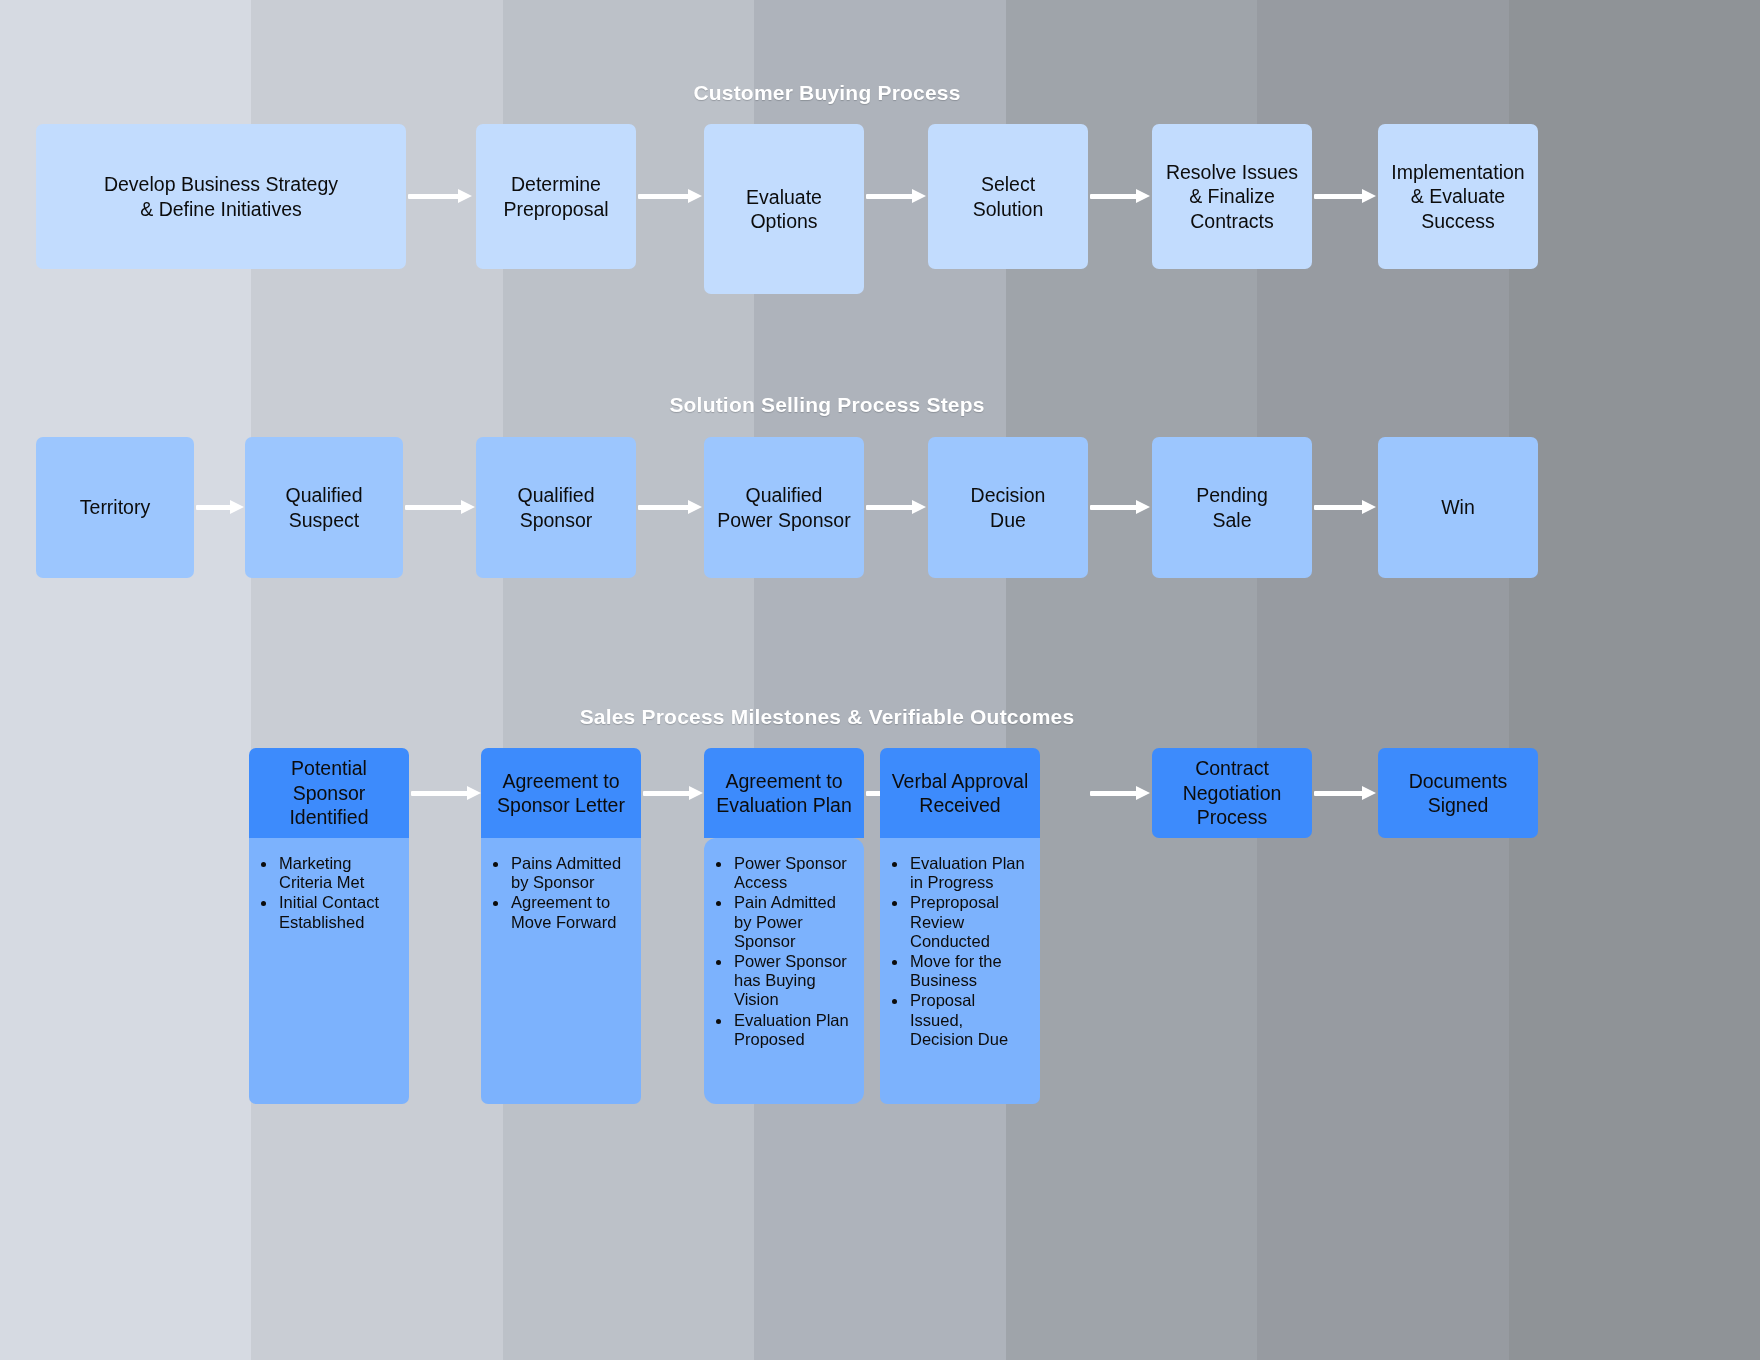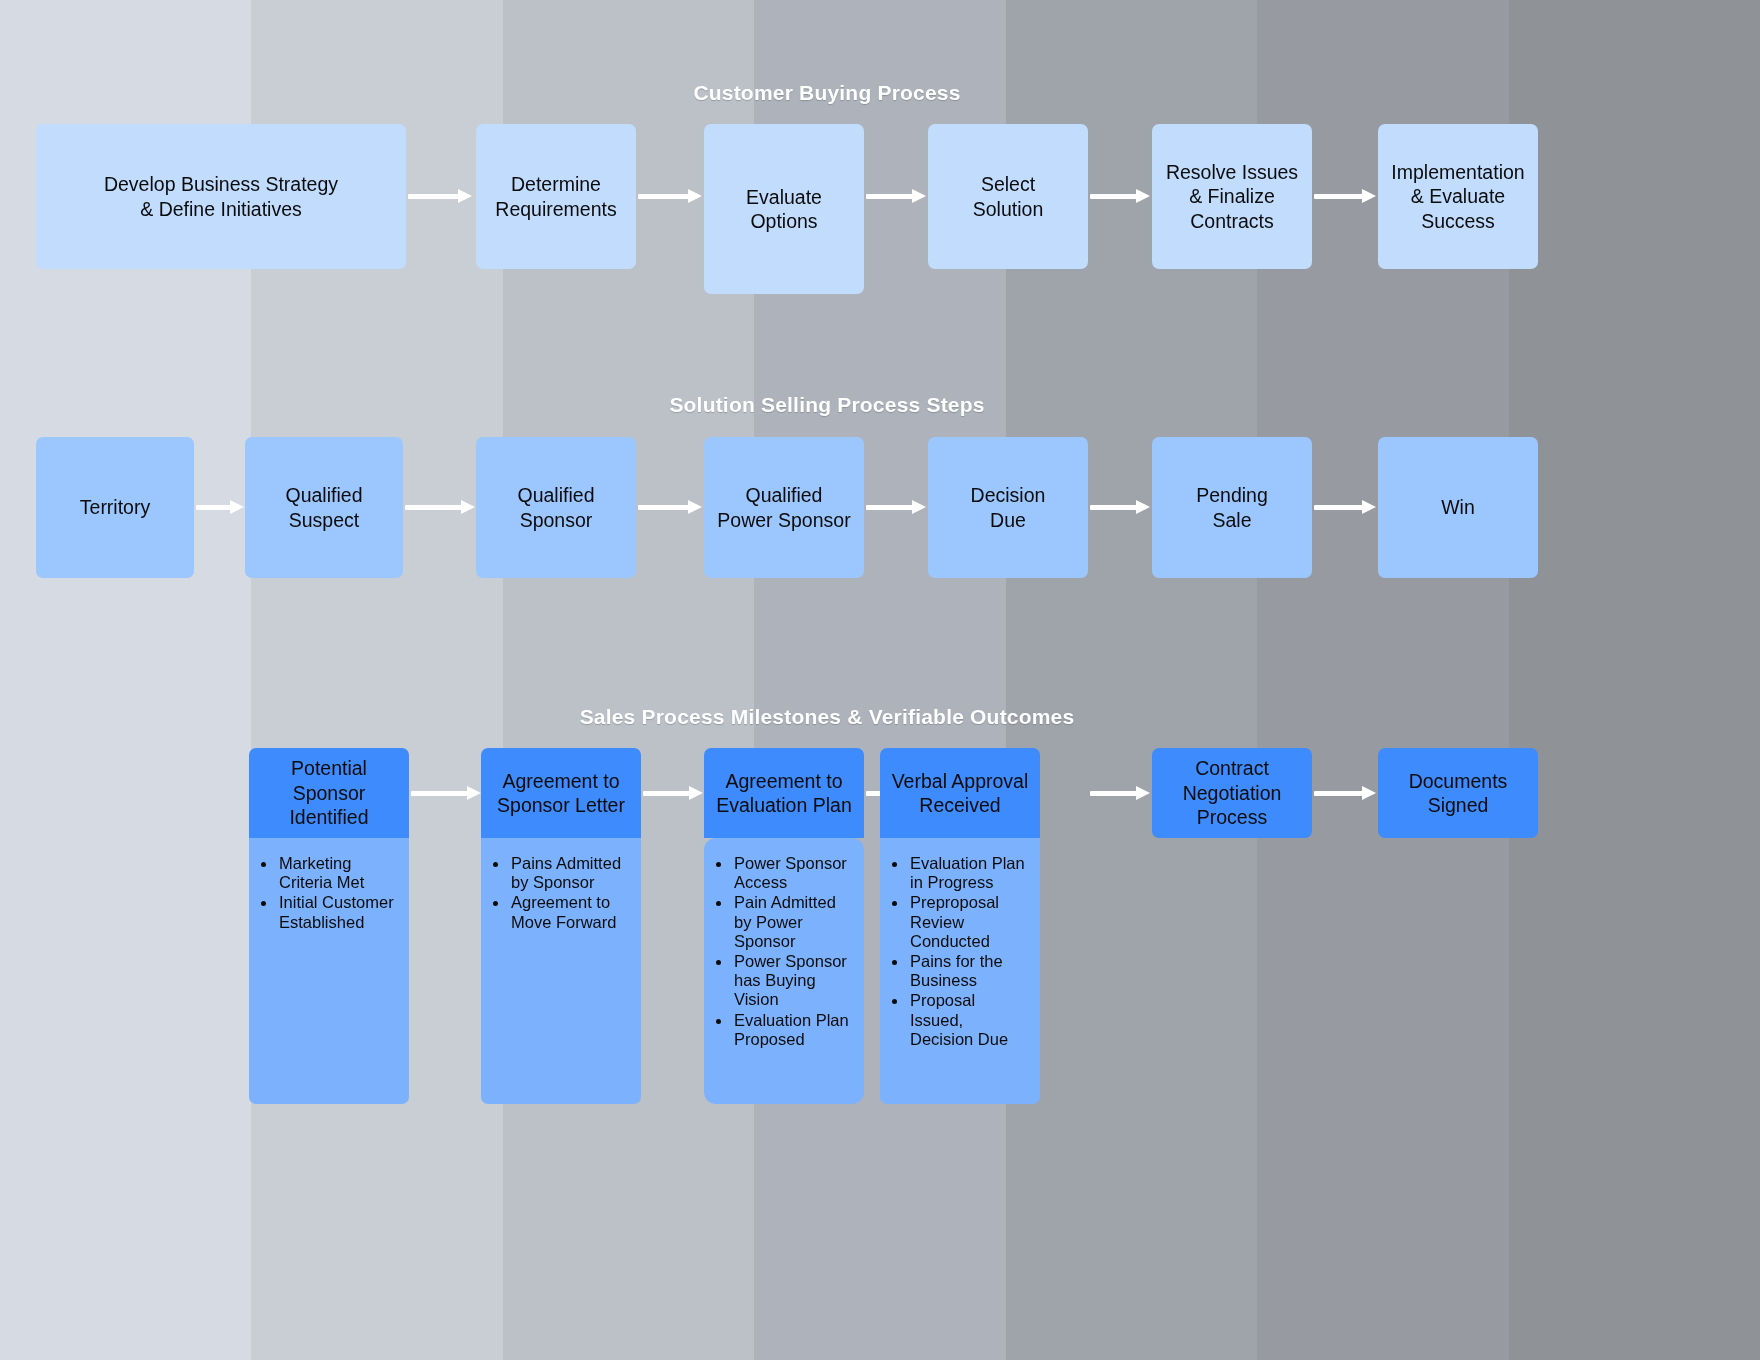--- a/index.html
+++ b/index.html
@@ -113,21 +113,21 @@
   <div class="row-title" style="top:81px;">Customer Buying Process</div>
 
   <div class="node r1" style="left:36px;top:124px;width:370px;height:145px;">Develop Business Strategy
 &amp; Define Initiatives</div>
   <div class="arrow" style="left:408px;top:189px;width:64px;">
     <div class="shaft" style="width:52px;"></div>
       <div class="head"></div>
   </div>
 
   <div class="node r1" style="left:476px;top:124px;width:160px;height:145px;">Determine
-Requirements</div>
+Preproposal</div>
   <div class="arrow" style="left:638px;top:189px;width:64px;">
     <div class="shaft" style="width:52px;"></div>
       <div class="head"></div>
   </div>
 
   <div class="node r1" style="left:704px;top:124px;width:160px;height:170px;">Evaluate
 Options</div>
   <div class="arrow" style="left:866px;top:189px;width:60px;">
     <div class="shaft" style="width:48px;"></div>
       <div class="head"></div>
@@ -199,21 +199,21 @@
 
   <div class="row-title" style="top:705px;">Sales Process Milestones &amp; Verifiable Outcomes</div>
 
   <div class="mile" style="left:249px;top:748px;width:160px;height:356px;">
     <div class="head" style="height:90px;">Potential
 Sponsor
 Identified</div>
     <div class="body" style="height:266px;">
       <ul>
         <li>Marketing Criteria Met</li>
-        <li>Initial Customer Established</li>
+        <li>Initial Contact Established</li>
       </ul>
     </div>
   </div>
   <div class="arrow" style="left:411px;top:786px;width:70px;">
     <div class="shaft" style="width:58px;"></div>
       <div class="head"></div>
   </div>
 
   <div class="mile" style="left:481px;top:748px;width:160px;height:356px;">
     <div class="head" style="height:90px;">Agreement to
@@ -247,21 +247,21 @@
       <div class="head"></div>
   </div>
 
   <div class="mile" style="left:880px;top:748px;width:160px;height:356px;">
     <div class="head" style="height:90px;">Verbal Approval
 Received</div>
     <div class="body" style="height:266px;">
       <ul>
         <li>Evaluation Plan in Progress</li>
         <li>Preproposal Review Conducted</li>
-        <li>Pains for the Business</li>
+        <li>Move for the Business</li>
         <li>Proposal Issued, Decision Due</li>
       </ul>
     </div>
   </div>
   <div class="arrow" style="left:1090px;top:786px;width:60px;">
     <div class="shaft" style="width:48px;"></div>
       <div class="head"></div>
   </div>
 
   <div class="mile solo" style="left:1152px;top:748px;width:160px;height:90px;">

